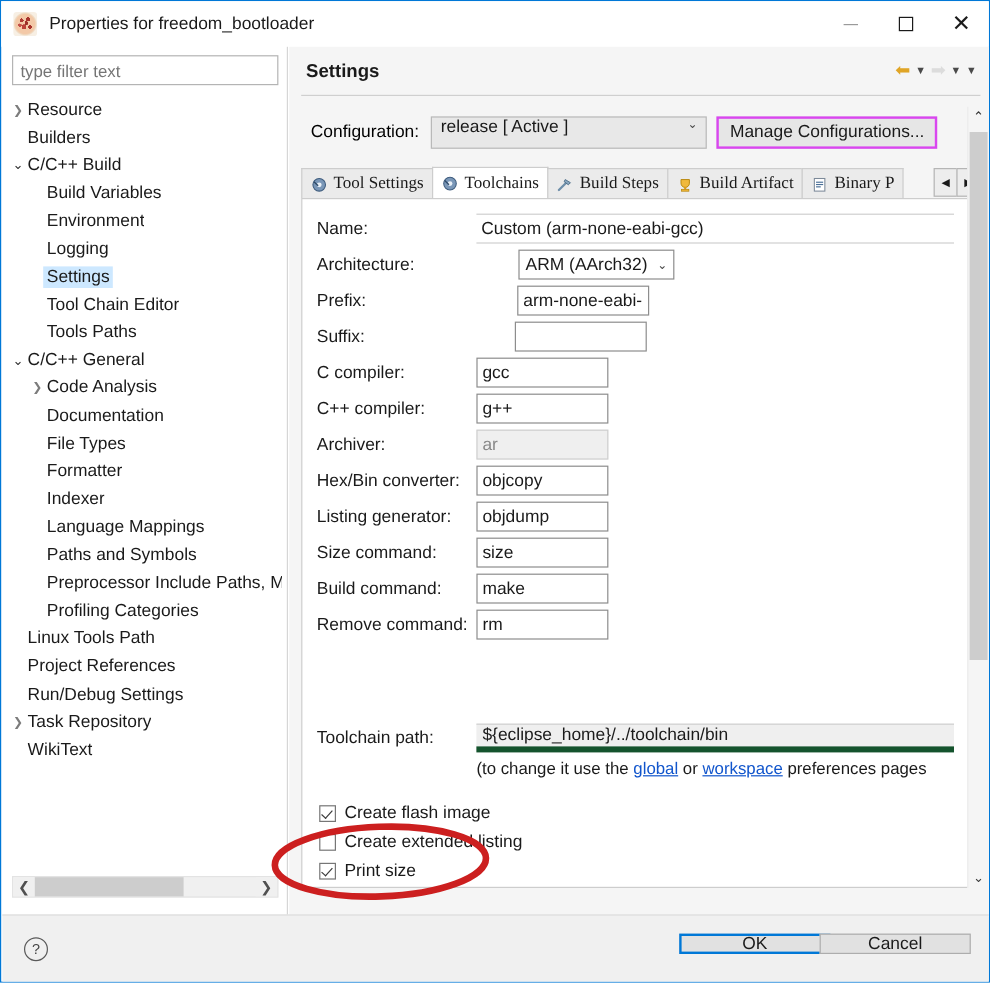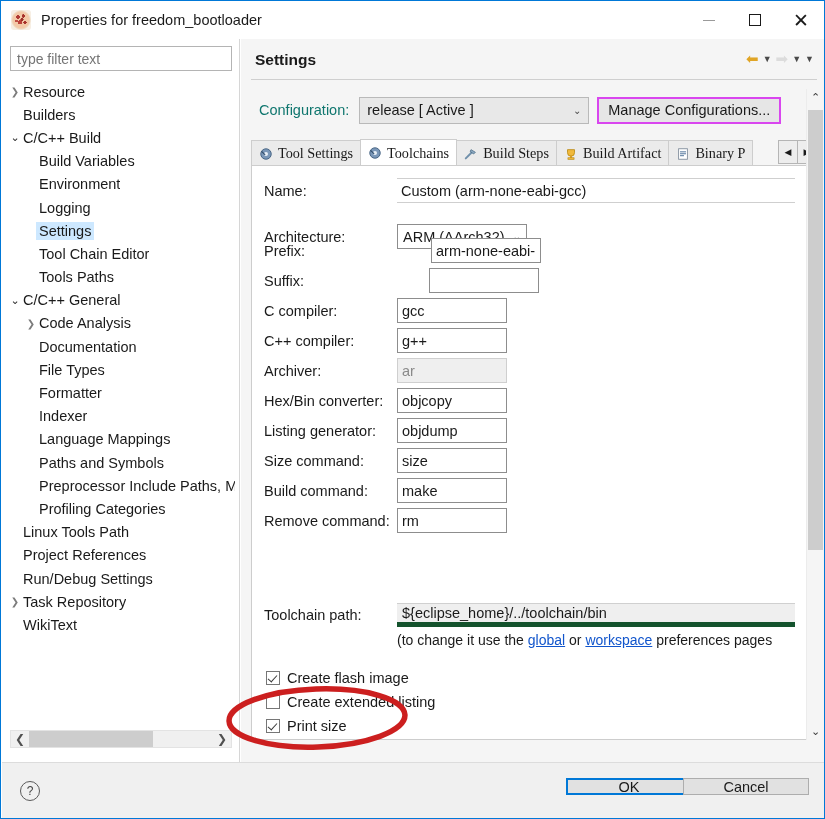--- a/index.html
+++ b/index.html
@@ -144,26 +144,26 @@
     position: absolute; left: 10px; top: 40px;
     width: 566px; height: 1px; background: #cfcfcf;
   }
 
   
   #config-row {
     position: absolute; left: 10px; top: 50px;
     width: 553px; height: 42px;
     display: flex; align-items: center;
   }
-  #config-label { font-size: 14.5px; color: #0f766e; margin-left: 8px; }
+  #config-label { font-size: 14.5px; color: #000000; margin-left: 8px; }
   #config-select {
     margin-left: 10px;
     width: 230px; height: 27px;
     background: #e8e8e8; border: 1px solid #b9b9b9;
-    display: flex; align-items: center; justify-content: space-between;
+    display: flex; align-items: flex-start; justify-content: space-between;
     padding: 0 7px;
     font-size: 14.5px; color: #1a1a1a;
   }
   #config-caret { font-size: 10px; color: #4a4a4a; }
   #manage-btn {
     margin-left: 8px;
     height: 27px; padding: 0 9px;
     background: #e6e6e6; border: 2px solid #d946ef;
     display: flex; align-items: center;
     font-size: 14.5px; color: #1a1a1a;
@@ -533,21 +533,21 @@
             <div class="tab-scroll-btn">▶</div>
           </div>
         </div>
 
       <div id="tab-body">
         <div id="form-rows">
             <div class="form-row" style="top: 14px;">
               <span class="form-label">Name:</span>
               <input type="text" class="txt underline-only" value="Custom (arm-none-eabi-gcc)" style="">
             </div>
-            <div class="form-row" style="top: 60px;">
+            <div class="form-row" style="top: 44px; gap: 35px;">
               <span class="form-label">Architecture:</span>
               <div class="combo">
                 <span>ARM (AArch32)</span>
                 <span class="combo-caret">⌄</span>
               </div>
             </div>
             <div class="form-row" style="top: 74px; gap: 34px;">
               <span class="form-label">Prefix:</span>
               <input type="text" class="txt w-small" value="arm-none-eabi-" style="">
             </div>

